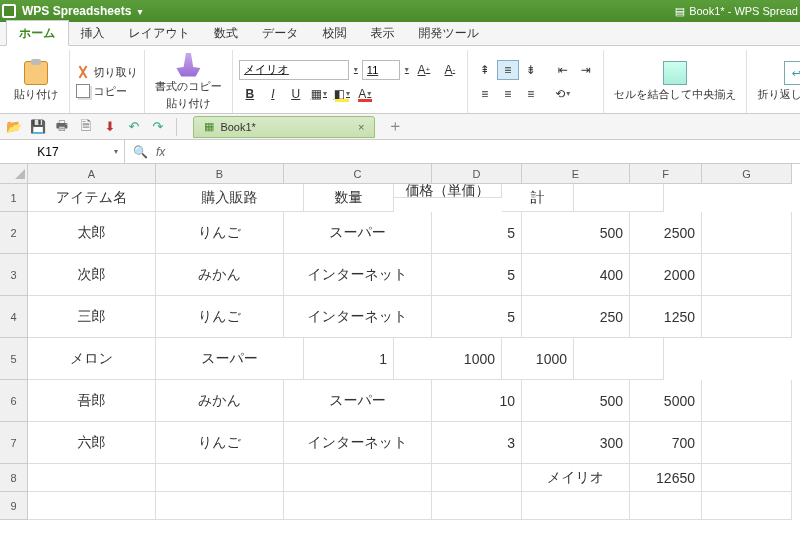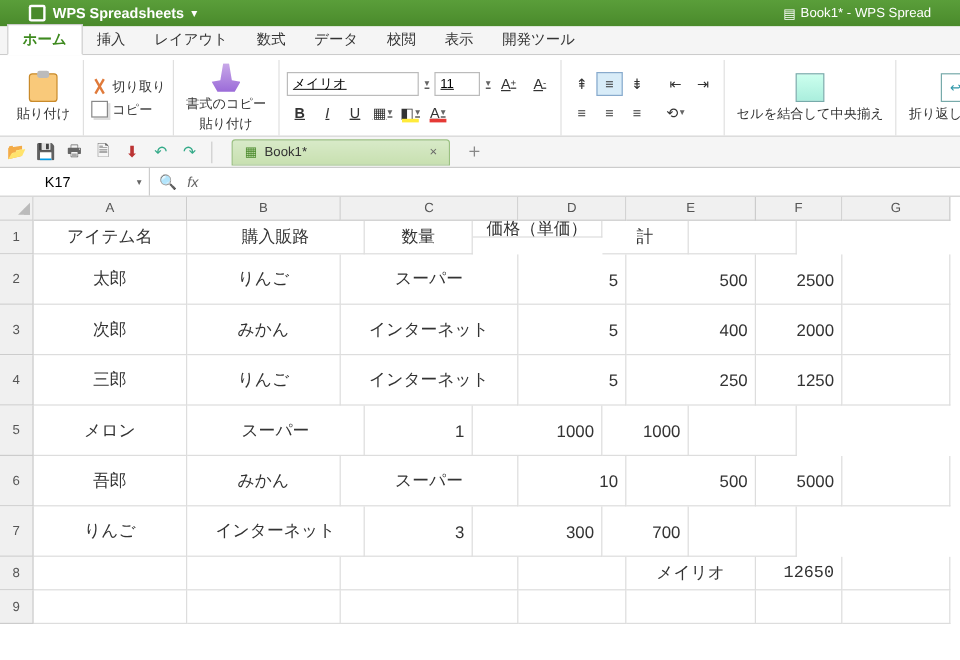--- a/index.html
+++ b/index.html
@@ -1,19 +1,19 @@
 <!DOCTYPE html>
 <html><head>
 <meta charset="utf-8">
 <style>
 * { box-sizing: border-box; margin: 0; padding: 0; font-family: "Meiryo", "Yu Gothic", sans-serif; }
 body { width: 800px; height: 550px; overflow: hidden; background: #fff; font-size: 12px; color: #333; }
 
 
-.titlebar { height: 22px; background: linear-gradient(#5a9e3a,#4a8a2b); display: flex; align-items: center; padding: 0 24px; color: #fff; }
+.titlebar { height: 22px; background: linear-gradient(#5a9e3a,#4a8a2b); display: flex; align-items: center; padding: 0 2px; color: #fff; }
 .titlebar .app-ico { width: 14px; height: 14px; background: #fff; border-radius: 2px; margin-right: 6px; display: inline-block; position: relative; }
 .titlebar .app-ico::after { content:""; position:absolute; inset:2px; background:#4a8a2b; }
 .titlebar .title { font-weight: bold; font-size: 12px; }
 .titlebar .drop { margin-left: 6px; font-size: 10px; }
 .titlebar .spacer { flex: 1; }
 .titlebar .doc { display:flex; align-items:center; gap:4px; font-size:11px; }
 
 
 .menutabs { height: 24px; display: flex; align-items: flex-end; background: #f5f5f5; border-bottom: 1px solid #ccc; padding-left: 6px; }
 .menutabs .tab { padding: 4px 12px 3px; font-size: 12px; color: #333; cursor: pointer; }
@@ -277,34 +277,35 @@
       <div class="row">
         <div class="cell txtcell" style="width: 128px; height: 42px;">吾郎</div>
         <div class="cell txtcell" style="width: 128px; height: 42px;">みかん</div>
         <div class="cell txtcell" style="width: 148px; height: 42px;">スーパー</div>
         <div class="cell numcell" style="width: 90px; height: 42px;">10</div>
         <div class="cell numcell" style="width: 108px; height: 42px;">500</div>
         <div class="cell numcell" style="width: 72px; height: 42px;">5000</div>
         <div class="cell " style="width: 90px; height: 42px;"></div>
       </div>
       <div class="row">
+        <div class="cell txtcell" style="width: 128px; height: 42px;">六郎</div>
         <div class="cell txtcell" style="width: 128px; height: 42px;">りんご</div>
         <div class="cell txtcell" style="width: 148px; height: 42px;">インターネット</div>
         <div class="cell numcell" style="width: 90px; height: 42px;">3</div>
         <div class="cell numcell" style="width: 108px; height: 42px;">300</div>
         <div class="cell numcell" style="width: 72px; height: 42px;">700</div>
         <div class="cell " style="width: 90px; height: 42px;"></div>
       </div>
       <div class="row">
         <div class="cell " style="width: 128px; height: 28px;"></div>
         <div class="cell " style="width: 128px; height: 28px;"></div>
         <div class="cell " style="width: 148px; height: 28px;"></div>
         <div class="cell " style="width: 90px; height: 28px;"></div>
         <div class="cell txtcell" style="width: 108px; height: 28px;">メイリオ</div>
-        <div class="cell numcell" style="width: 72px; height: 28px; font-family: Liberation Mono, monospace;">12650</div>
+        <div class="cell numcell" style="width: 72px; height: 28px;">12650</div>
         <div class="cell " style="width: 90px; height: 28px;"></div>
       </div>
       <div class="row">
         <div class="cell " style="width: 128px; height: 28px;"></div>
         <div class="cell " style="width: 128px; height: 28px;"></div>
         <div class="cell " style="width: 148px; height: 28px;"></div>
         <div class="cell " style="width: 90px; height: 28px;"></div>
         <div class="cell " style="width: 108px; height: 28px;"></div>
         <div class="cell " style="width: 72px; height: 28px;"></div>
         <div class="cell " style="width: 90px; height: 28px;"></div>

